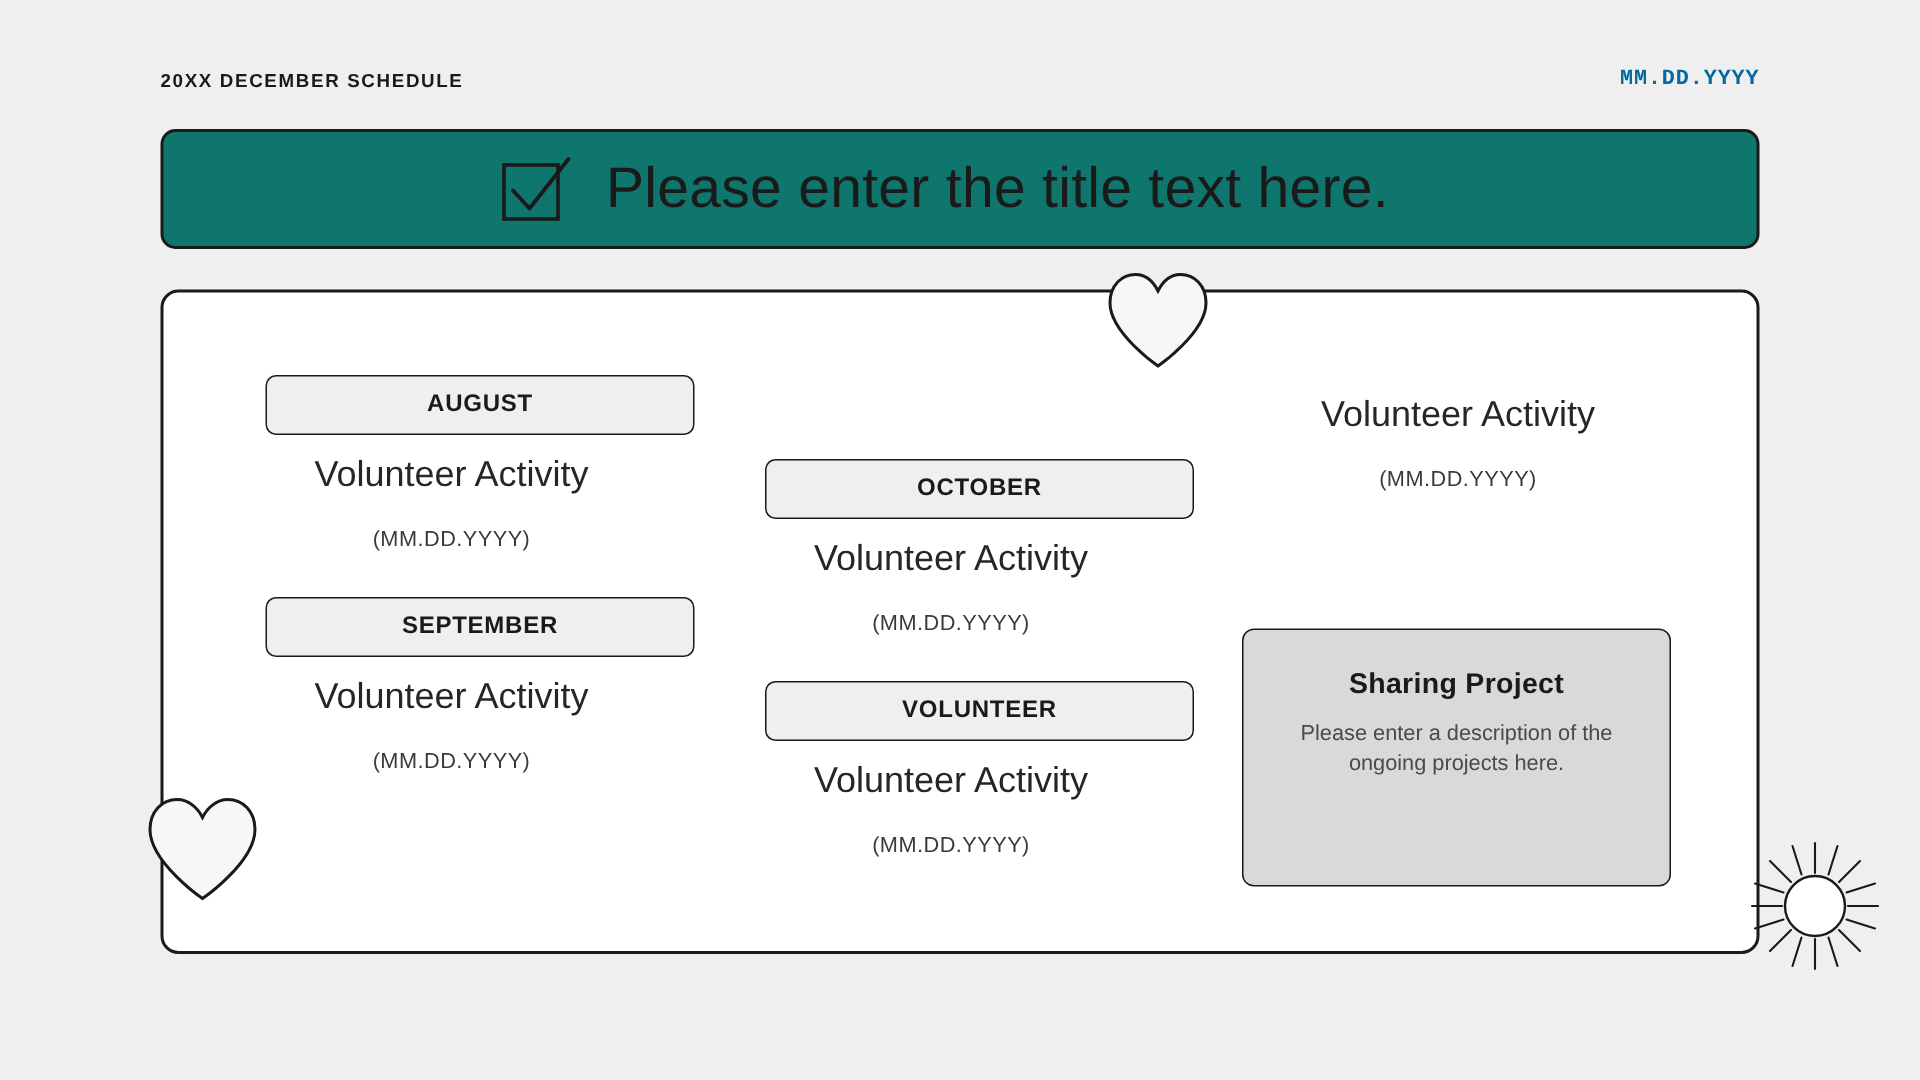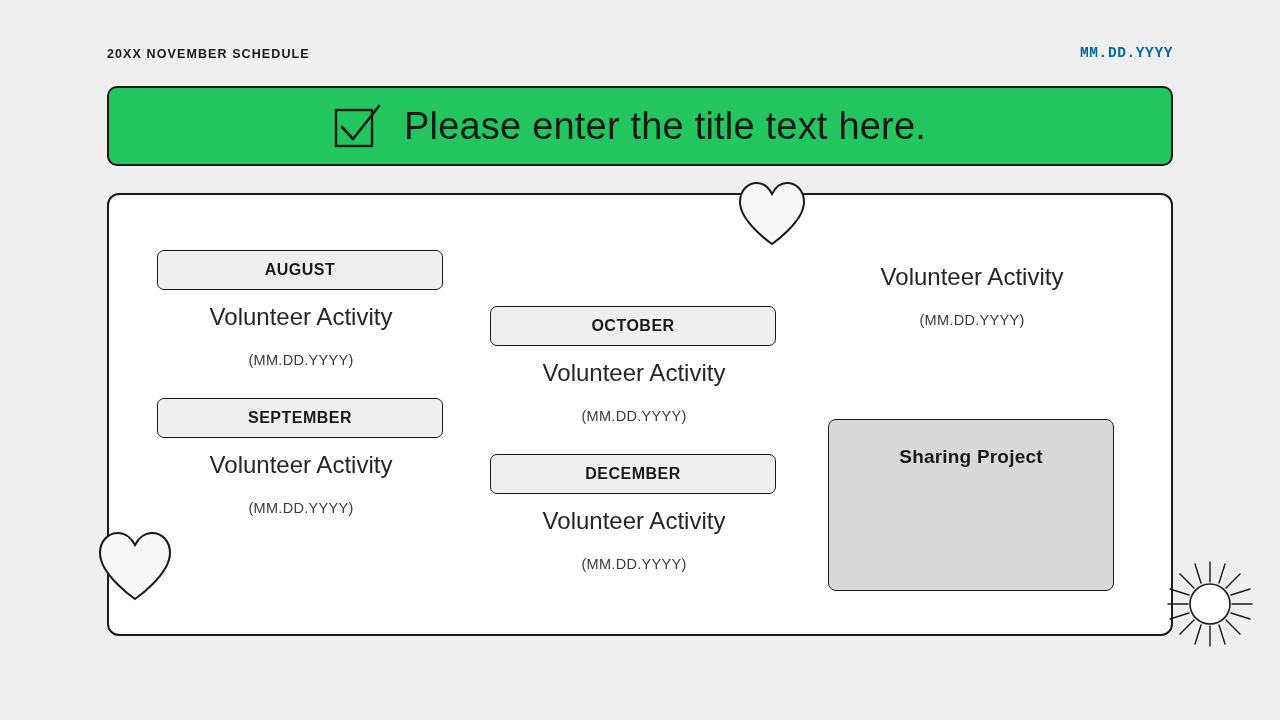--- a/index.html
+++ b/index.html
@@ -41,21 +41,21 @@
     font-family: Liberation Mono, monospace;
   }
 
   
   .title-band {
     position: absolute;
     left: 107px;
     top: 86px;
     width: 1066px;
     height: 80px;
-    background: #22c55e;
+    background: #0f766e;
     border: 2px solid #1a1a1a;
     border-radius: 10px;
     display: flex;
     align-items: center;
     justify-content: center;
     box-sizing: border-box;
   }
   .title-inner {
     display: flex;
     align-items: center;
@@ -106,20 +106,21 @@
     border-radius: 7px;
     background: #efefef;
     display: flex;
     align-items: center;
     justify-content: center;
     box-sizing: border-box;
     font-size: 16px;
     font-weight: bold;
     letter-spacing: 0.5px;
     color: #1a1a1a;
+    margin-left: 20px;
   }
   .activity {
     margin-top: 13px;
     font-size: 24px;
     font-weight: 300;
     color: #262626;
   }
   .date {
     margin-top: 21px;
     font-size: 14.5px;
@@ -179,21 +180,21 @@
     top: 365px;
     width: 88px;
     height: 88px;
   }
 </style>
 </head>
 <body>
 
 <div class="slide">
 
-  <div class="header-left">20XX NOVEMBER SCHEDULE</div>
+  <div class="header-left">20XX DECEMBER SCHEDULE</div>
   <div class="header-right">MM.DD.YYYY</div>
 
   <div class="title-band">
     <div class="title-inner">
       <span class="check-icon">
         <svg viewBox="0 0 48 46" width="48" height="46">
           <rect x="2" y="7" width="36" height="36" fill="none" stroke="#1a1a1a" stroke-width="2.4"></rect>
           <path d="M8 24 L19 36 L45 3" fill="none" stroke="#1a1a1a" stroke-width="2.6" stroke-linecap="round" stroke-linejoin="round"></path>
         </svg>
       </span>
@@ -214,33 +215,34 @@
         <div class="date">(MM.DD.YYYY)</div>
       </div>
     </div>
 
     <div class="col col-2">
       <div class="month-chip">OCTOBER</div>
       <div class="activity">Volunteer Activity</div>
       <div class="date">(MM.DD.YYYY)</div>
 
       <div class="gap-block">
-        <div class="month-chip">DECEMBER</div>
+        <div class="month-chip">VOLUNTEER</div>
         <div class="activity">Volunteer Activity</div>
         <div class="date">(MM.DD.YYYY)</div>
       </div>
     </div>
 
     <div class="col col-3">
       <div class="activity">Volunteer Activity</div>
       <div class="date">(MM.DD.YYYY)</div>
     </div>
 
     <div class="share-card">
       <div class="share-title">Sharing Project</div>
+      <div class="share-desc">Please enter a description of the ongoing projects here.</div>
     </div>
 
     <span class="sun">
       <svg viewBox="0 0 88 88" width="88" height="88">
         <g stroke="#1a1a1a" stroke-width="1.4" stroke-linecap="round">
           <line x1="44" y1="2" x2="44" y2="22"></line>
           <line x1="44" y1="66" x2="44" y2="86"></line>
           <line x1="2" y1="44" x2="22" y2="44"></line>
           <line x1="66" y1="44" x2="86" y2="44"></line>
           <line x1="14" y1="14" x2="28" y2="28"></line>

